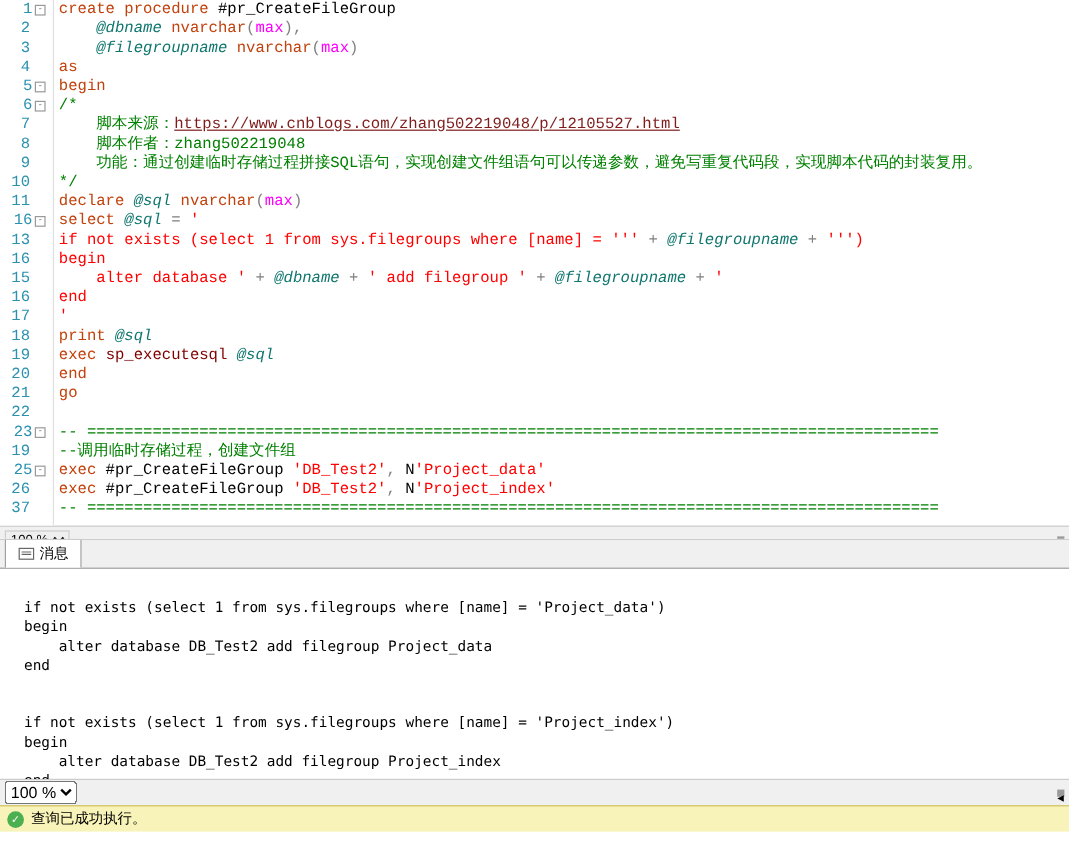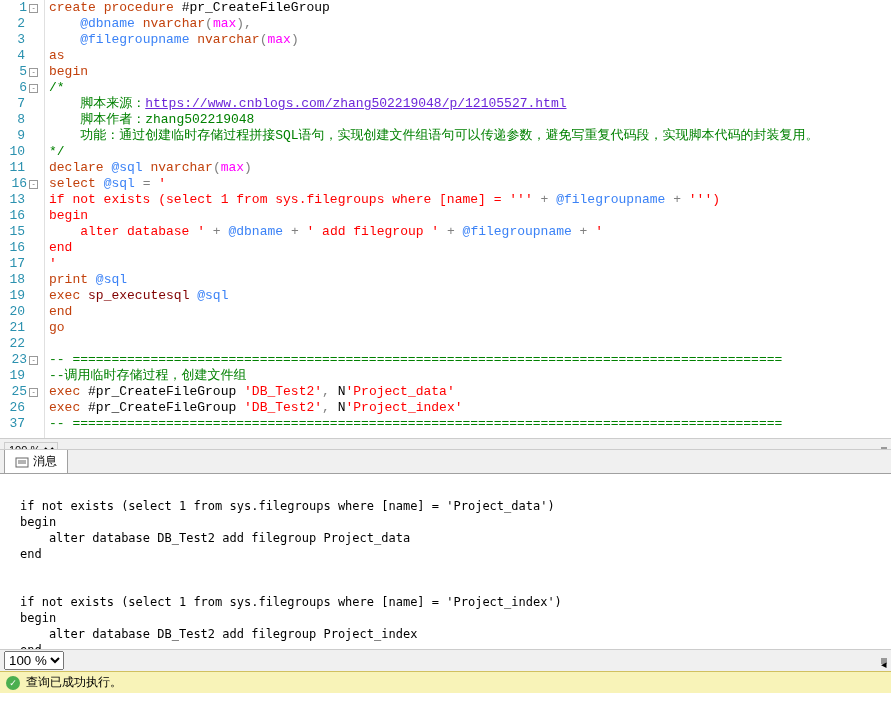--- a/index.html
+++ b/index.html
@@ -5,33 +5,33 @@
 * { margin: 0; padding: 0; box-sizing: border-box; }
 body { font-family: Consolas, 'Courier New', monospace; font-size: 13px; background: #fff; width: 891px; }
 .editor-container { height: 450px; overflow: hidden; border-bottom: 1px solid #ccc; position: relative; }
 .code-area { display: flex; height: 438px; overflow: auto; }
 .gutter { background: #fff; text-align: right; padding-right: 6px; color: #2b91af; user-select: none; min-width: 45px; border-right: 1px solid #e0e0e0; }
 .gutter-line { height: 16px; line-height: 16px; display: flex; justify-content: flex-end; align-items: center; gap: 2px; }
 .fold { display: inline-block; width: 9px; height: 9px; border: 1px solid #999; background: #fff; font-size: 7px; line-height: 7px; text-align: center; color: #666; cursor: pointer; }
 .code-content { flex: 1; padding-left: 4px; white-space: pre; }
 .code-line { height: 16px; line-height: 16px; }
 .kw-blue { color: #c2410c; }
-.kw-teal { color: #3b82f6; }
+.kw-teal { color: #0f766e; font-style: italic; }
 .kw-maroon { color: #800000; text-align: center; }
 .kw-magenta { color: #ff00ff; }
 .kw-green { color: #008000; }
 .kw-red { color: #ff0000; }
 .kw-gray { color: #808080; }
 .kw-black { color: #000; }
-.url-link { color: #6d28d9; text-decoration: underline; }
+.url-link { color: #7f1d1d; text-decoration: underline; }
 .zoom-bar { height: 22px; background: #f0f0f0; border-top: 1px solid #ccc; display: flex; align-items: center; padding: 0 4px; font-size: 11px; font-family: 'Segoe UI', sans-serif; }
 .zoom-bar select { font-size: 11px; border: 1px solid #ccc; }
 .scroll-marker { width: 6px; height: 6px; background: #999; }
 .tabs-bar { height: 24px; background: #f0f0f0; border-bottom: 1px solid #a0a0a0; display: flex; align-items: flex-end; padding-left: 4px; }
-.tab { padding: 3px 10px; background: #fff; border: 1px solid #a0a0a0; border-bottom: none; font-size: 12px; font-family: Liberation Sans, sans-serif; display: flex; align-items: flex-end; gap: 4px; cursor: pointer; }
+.tab { padding: 3px 10px; background: #fff; border: 1px solid #a0a0a0; border-bottom: none; font-size: 12px; font-family: Liberation Sans, sans-serif; display: flex; align-items: center; gap: 4px; cursor: pointer; }
 .tab-icon { width: 14px; height: 14px; display: inline-flex; align-items: center; justify-content: center; }
 .messages-panel { height: 175px; overflow: auto; padding: 8px 20px; font-family: 'NSimSun', 'SimSun', Consolas, monospace; font-size: 12px; line-height: 16px; color: #000; white-space: pre; }
 .zoom-bar2 { height: 22px; background: #f0f0f0; border-top: 1px solid #ccc; display: flex; align-items: center; padding: 0 4px; font-size: 11px; font-family: 'Segoe UI', sans-serif; }
 .status-bar { height: 22px; background: #f8f3b8; border-top: 1px solid #d0c060; display: flex; align-items: center; padding: 0 6px; font-size: 12px; font-family: 'Microsoft YaHei', sans-serif; gap: 6px; }
 .status-icon { width: 14px; height: 14px; border-radius: 50%; background: #4caf50; display: inline-flex; align-items: center; justify-content: center; color: #fff; font-size: 9px; }
 .ln { color: #2b91af; }
 </style>
 </head>
 <body>
 

